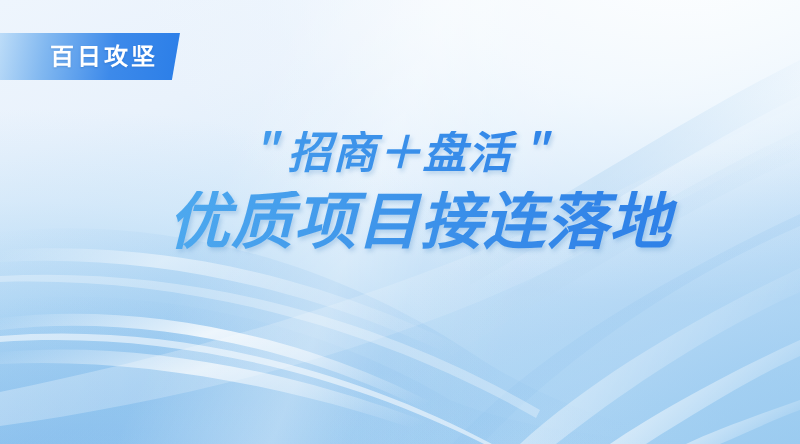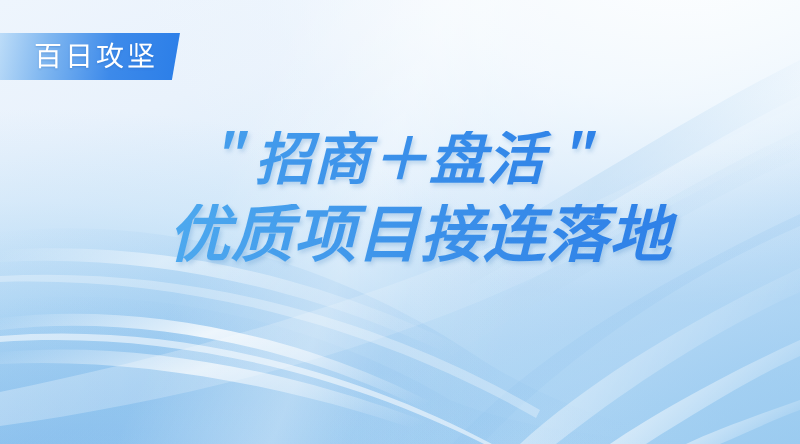--- a/index.html
+++ b/index.html
@@ -105,22 +105,22 @@
     background: linear-gradient(100deg,
       rgba(148,200,244,0.55) 0%,
       rgba(110,173,238,0.85) 26%,
       #3d8aea 62%,
       #2b7ee8 100%);
     clip-path: polygon(0 0, 100% 0, 95.5% 100%, 0 100%);
     box-shadow: 0 2px 6px rgba(43,126,232,0.22);
   }
   #badge-text {
     color: #ffffff;
-    font-size: 28px;
-    font-weight: 400;
+    font-size: 24px;
+    font-weight: 700;
     letter-spacing: 3px;
     line-height: 1;
     white-space: nowrap;
     text-shadow: 0 1px 2px rgba(22,86,170,0.30);
   }
 
   
   #headline {
     position: absolute;
     left: 0;
@@ -135,21 +135,21 @@
     font-style: italic;
     line-height: 1.0;
     letter-spacing: 1px;
     background-clip: text;
     -webkit-background-clip: text;
     color: transparent;
     -webkit-text-fill-color: transparent;
     filter: drop-shadow(2px 3px 2px rgba(90,150,205,0.32));
   }
   #title-line-1 {
-    font-size: 57px;
+    font-size: 44px;
     background-image: linear-gradient(96deg,
       #54aeef 0%,
       #4aa4ed 18%,
       #3c92ea 46%,
       #2f83e8 72%,
       #2a7ce7 100%);
     margin-bottom: 16px;
   }
   #title-line-2 {
     font-size: 62px;

